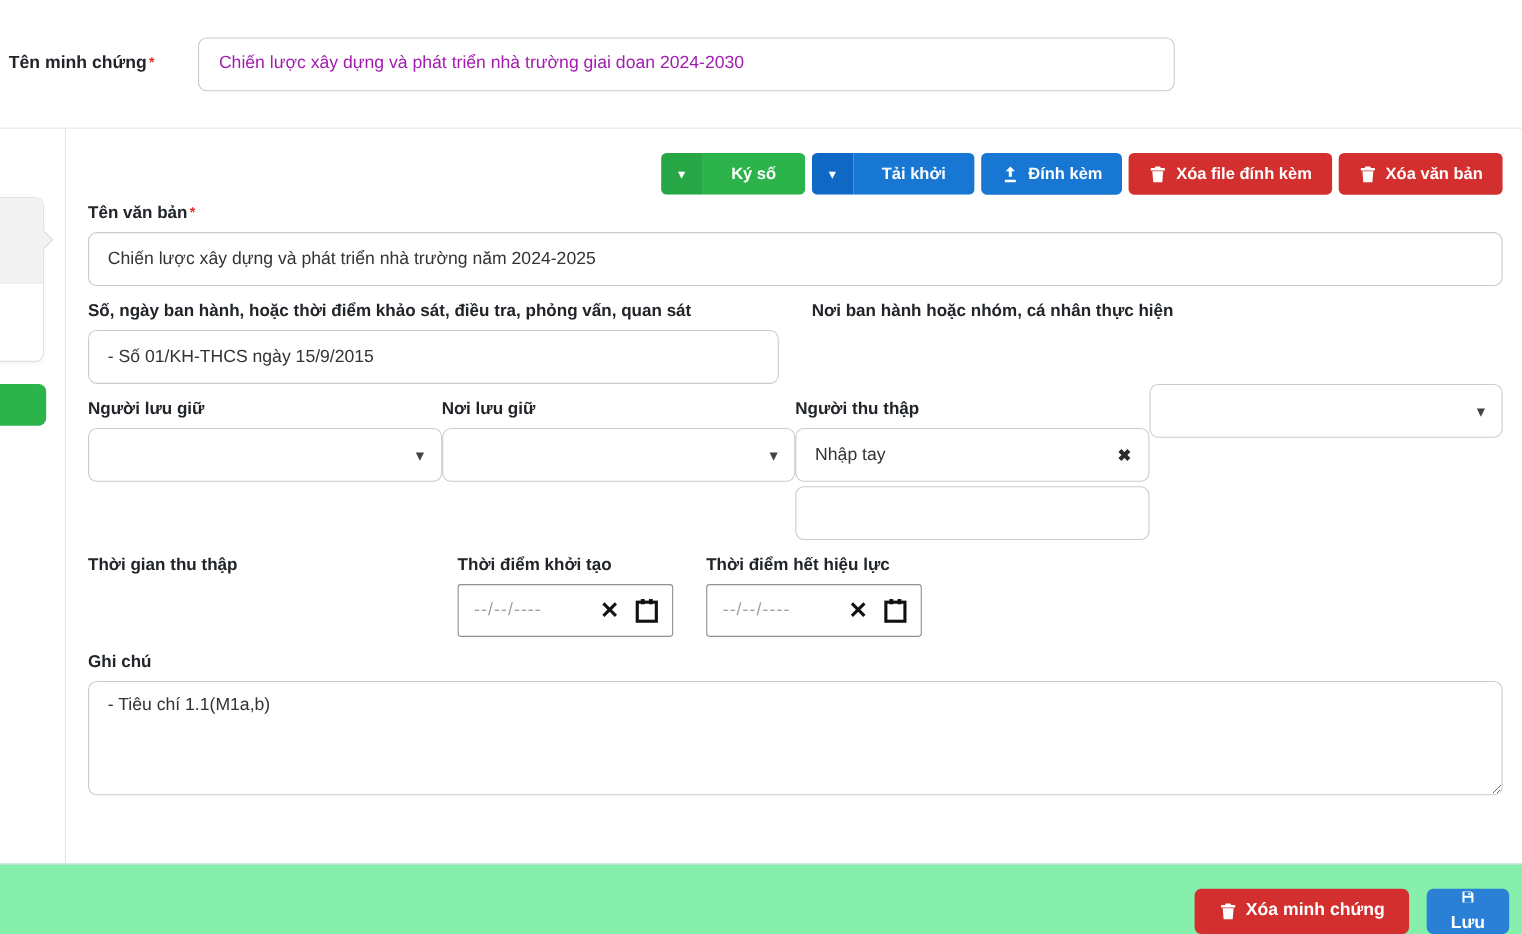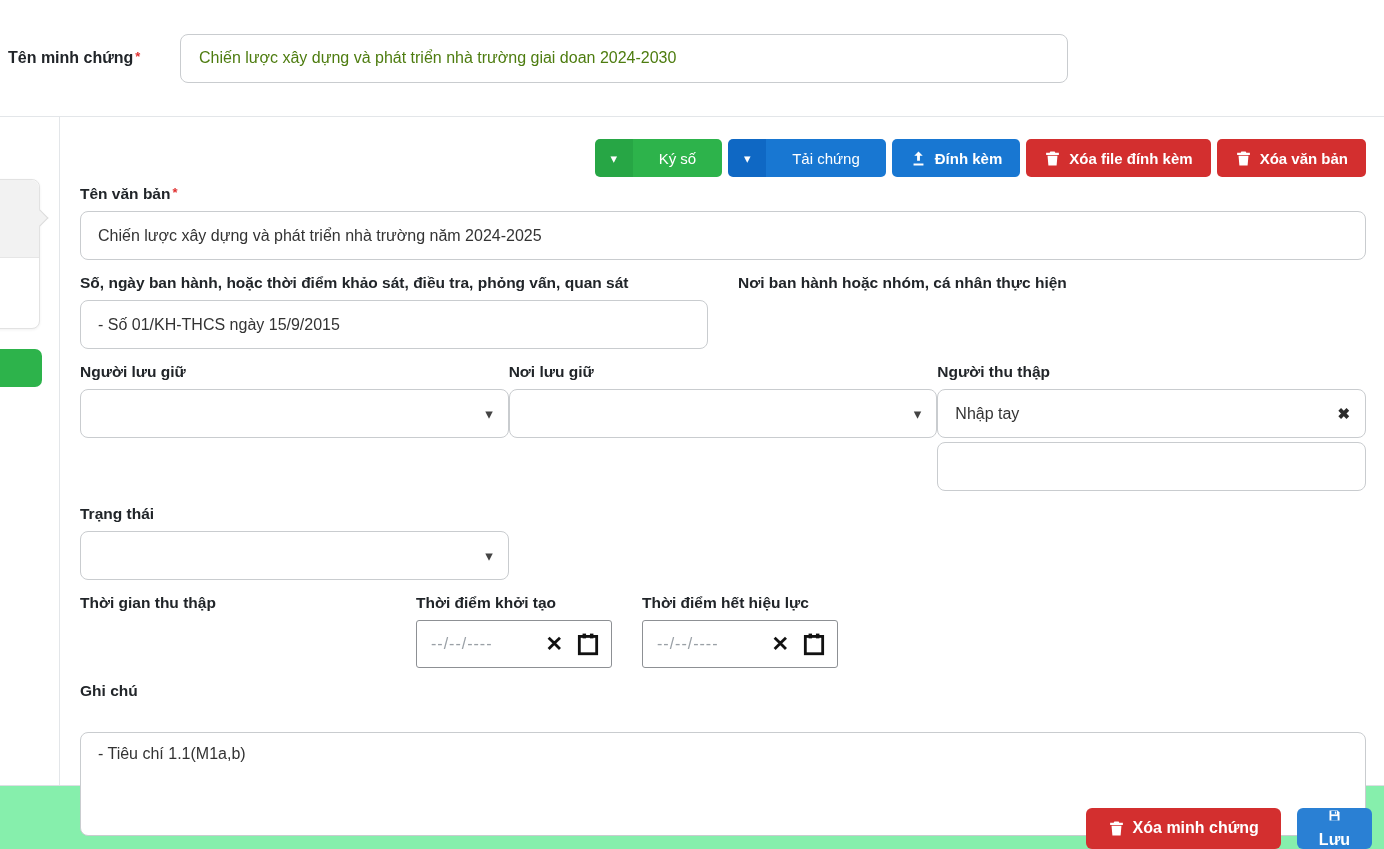--- a/index.html
+++ b/index.html
@@ -5,21 +5,21 @@
   * { margin:0; padding:0; box-sizing:border-box; }
   html,body { width:1384px; height:849px; background:#fff; overflow:hidden;
     font-family:"Liberation Sans", sans-serif; color:#212529; }
 
   
   .topbar { height:117px; display:flex; align-items:center; padding-left:8px;
     border-bottom:1px solid #e3e6e9; background:#fff; }
   .topbar .lbl { width:172px; font-size:16px; font-weight:700; }
   .req { color:#e03131; font-size:13px; vertical-align:top; margin-left:2px; }
   .topbar input { width:888px; height:49px; border:1px solid #c9cccf; border-radius:8px;
-    font-size:16px; color:#4d7c0f; padding:0 18px; outline:none;
+    font-size:16px; color:#a21caf; padding:0 18px; outline:none;
     font-family:"Liberation Sans", sans-serif; }
 
   
   .body { display:flex; height:668px; }
   .leftrail { width:60px; position:relative; border-right:1px solid #e3e6e9; flex:0 0 60px; }
   .peek-card { position:absolute; left:-82px; top:62px; width:122px; height:150px;
     background:#fff; border:1px solid #e2e2e2; border-radius:8px;
     box-shadow:0 1px 3px rgba(0,0,0,.06); }
   .peek-card .seg-top { height:78px; background:#f2f2f2; border-radius:8px 8px 0 0;
     border-bottom:1px solid #e6e6e6; position:relative; }
@@ -33,53 +33,53 @@
 
   
   .toolbar { display:flex; justify-content:flex-end; gap:6px; margin-bottom:8px; }
   .btn { display:inline-flex; align-items:center; justify-content:center; gap:8px;
     height:38px; border:none; border-radius:5px; color:#fff; font-weight:700;
     font-size:15px; cursor:pointer; font-family:"Liberation Sans", sans-serif; padding:0 18px; }
   .split { display:inline-flex; border-radius:5px; overflow:hidden; }
   .split .caret-part { width:38px; display:flex; align-items:center; justify-content:center;
     color:#fff; cursor:pointer; font-size:13px; }
   .split .label-part { padding:0 26px; display:flex; align-items:center; color:#fff;
-    font-weight:400; font-size:15px; cursor:pointer; }
+    font-weight:700; font-size:15px; cursor:pointer; }
   .green .caret-part { background:#27a645; } .green .label-part { background:#2db34b; }
   .blue .caret-part  { background:#0f68c4; } .blue .label-part  { background:#1877d2; }
   .btn.blue-solid { background:#1877d2; }
   .btn.red-solid  { background:#d32f2f; }
   .icon-svg { width:17px; height:17px; display:block; }
 
   
   .f-label { font-size:15.5px; font-weight:700; margin:14px 0 8px; }
   .f-label.first { margin-top:6px; }
   .inp { width:100%; height:49px; border:1px solid #c9cccf; border-radius:8px;
     font-size:16px; color:#333; padding:0 17px; outline:none;
     font-family:"Liberation Sans", sans-serif; background:#fff; }
   .inp::placeholder { color:#b6bcc2; }
   .grid-2 { display:grid; grid-template-columns:1fr 1fr; column-gap:30px; }
-  .grid-4 { display:grid; grid-template-columns:1fr 1fr 1fr; }
+  .grid-4 { display:grid; grid-template-columns:1fr 1fr 1fr 1fr; }
   .selbox { position:relative; }
   .selbox .sel-caret { position:absolute; right:16px; top:50%; transform:translateY(-50%);
     color:#444; font-size:15px; pointer-events:none; }
   .clearbox { position:relative; }
   .clearbox .clear-x { position:absolute; right:16px; top:50%; transform:translateY(-50%);
     color:#2b2b2b; font-weight:700; font-size:15px; cursor:pointer; }
   .stack-extra { margin-top:4px; }
   .row-dates { display:flex; column-gap:30px; }
   .row-dates .col-w { width:306px; }
   .datebox { width:196px; height:48px; border:1px solid #8d9094; border-radius:3px;
     display:flex; align-items:center; padding:0 10px 0 14px; background:#fff; }
   .datebox .d-ph { flex:1; color:#9aa0a6; font-size:16px; letter-spacing:1px; }
   .datebox .d-x { font-size:21px; font-weight:700; color:#111; cursor:pointer; margin-right:12px; }
   .datebox .d-cal { width:26px; height:26px; cursor:pointer; }
   textarea.note { width:100%; height:104px; border:1px solid #c9cccf; border-radius:8px;
     font-size:16px; color:#333; padding:12px 17px; resize:both; outline:none;
-    font-family:"Liberation Sans", sans-serif;margin-top:24px; }
+    font-family:"Liberation Sans", sans-serif; }
 
   
   .footer { height:85px; background:#86efac; border-top:1px solid #dcdfe3;
     display:flex; align-items:center; justify-content:flex-end; gap:16px; padding-right:12px;padding-left:32px; }
   .btn.big { height:41px; border-radius:6px; font-size:16px; padding:0 22px; }
   .btn.save-blue { background:#2a80d4;flex-direction:column; }
 </style>
 </head>
 <body>
 
@@ -108,21 +108,21 @@
       <div class="split green">
         <div class="caret-part">
           <span>▾</span>
         </div>
         <div class="label-part">Ký số</div>
       </div>
       <div class="split blue">
         <div class="caret-part">
           <span>▾</span>
         </div>
-        <div class="label-part">Tải chứng</div>
+        <div class="label-part">Tải khởi</div>
       </div>
       <button class="btn blue-solid">
         <svg class="icon-svg" viewBox="0 0 24 24" fill="#ffffff">
             <path d="M12 2l6 6h-4v7h-4V8H6l6-6zm-7 17h14v3H5v-3z"></path>
           </svg>
         <span>Đính kèm</span>
       </button>
       <button class="btn red-solid">
         <svg class="icon-svg" viewBox="0 0 24 24" fill="#ffffff">
             <path d="M9 2h6l1 2h5v3H3V4h5l1-2zM5 8h14l-1.2 14H6.2L5 8z"></path>
@@ -172,21 +172,20 @@
       </div>
       <div>
         <div class="f-label">Người thu thập</div>
         <div class="clearbox">
           <input class="inp" type="text" value="Nhập tay" style="">
           <span class="clear-x">✖</span>
         </div>
         <input class="inp stack-extra" type="text" value="" style="">
       </div>
       <div>
-        <div class="f-label">Trạng thái</div>
         <div class="selbox">
           <input class="inp" type="text" value="" style="">
           <span class="sel-caret">▾</span>
         </div>
       </div>
     </div>
 
     
     <div class="row-dates">
       <div class="col-w">

